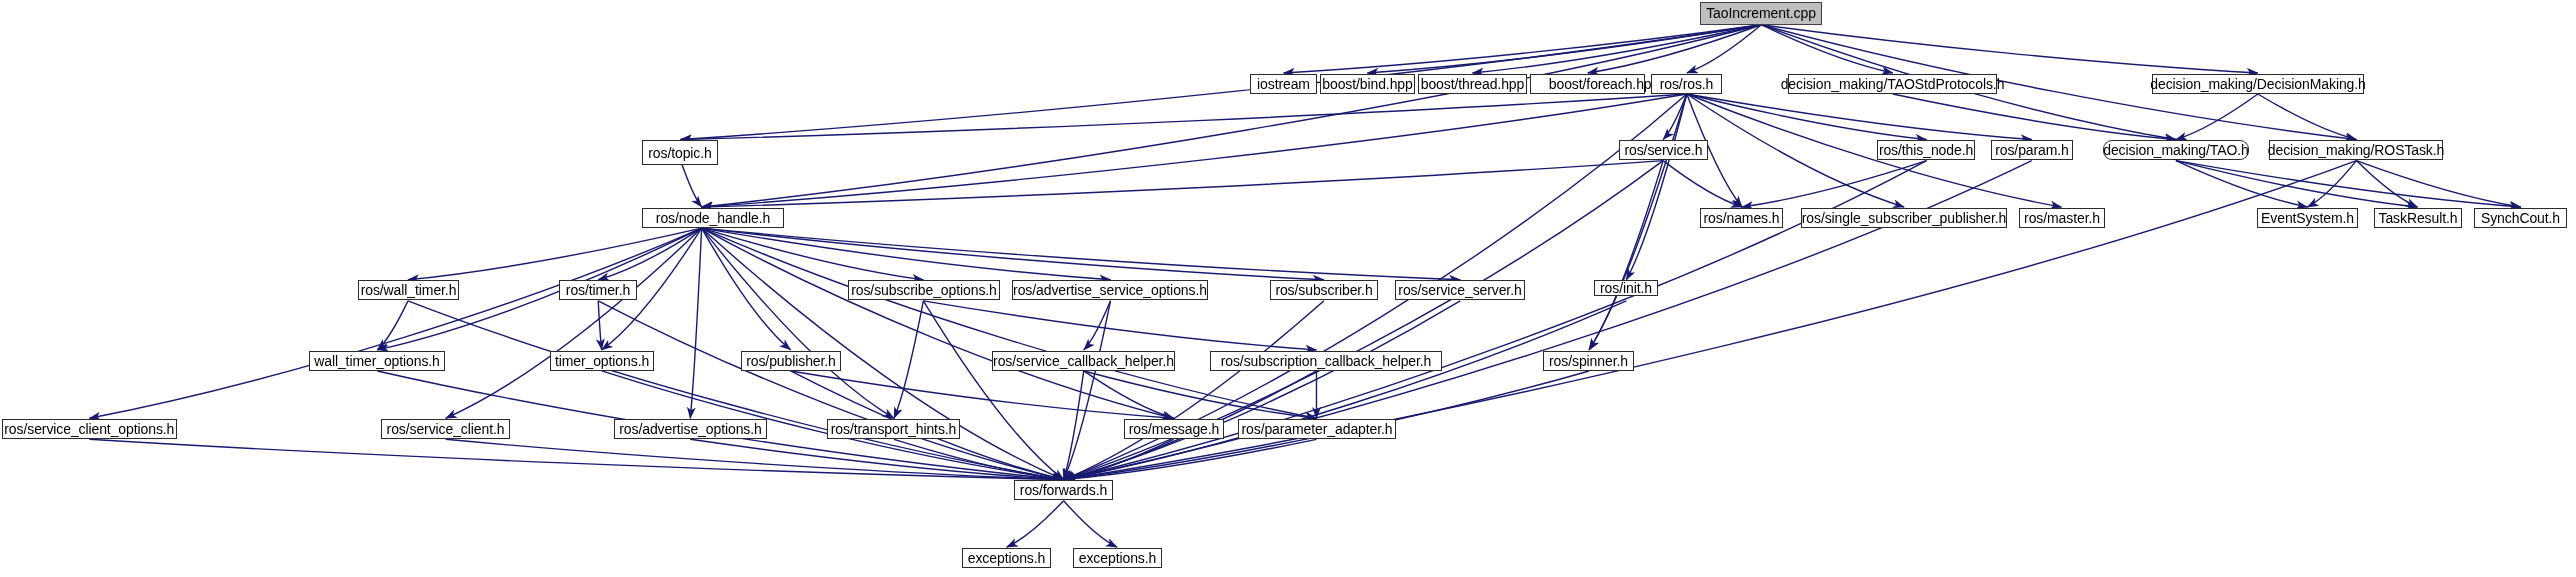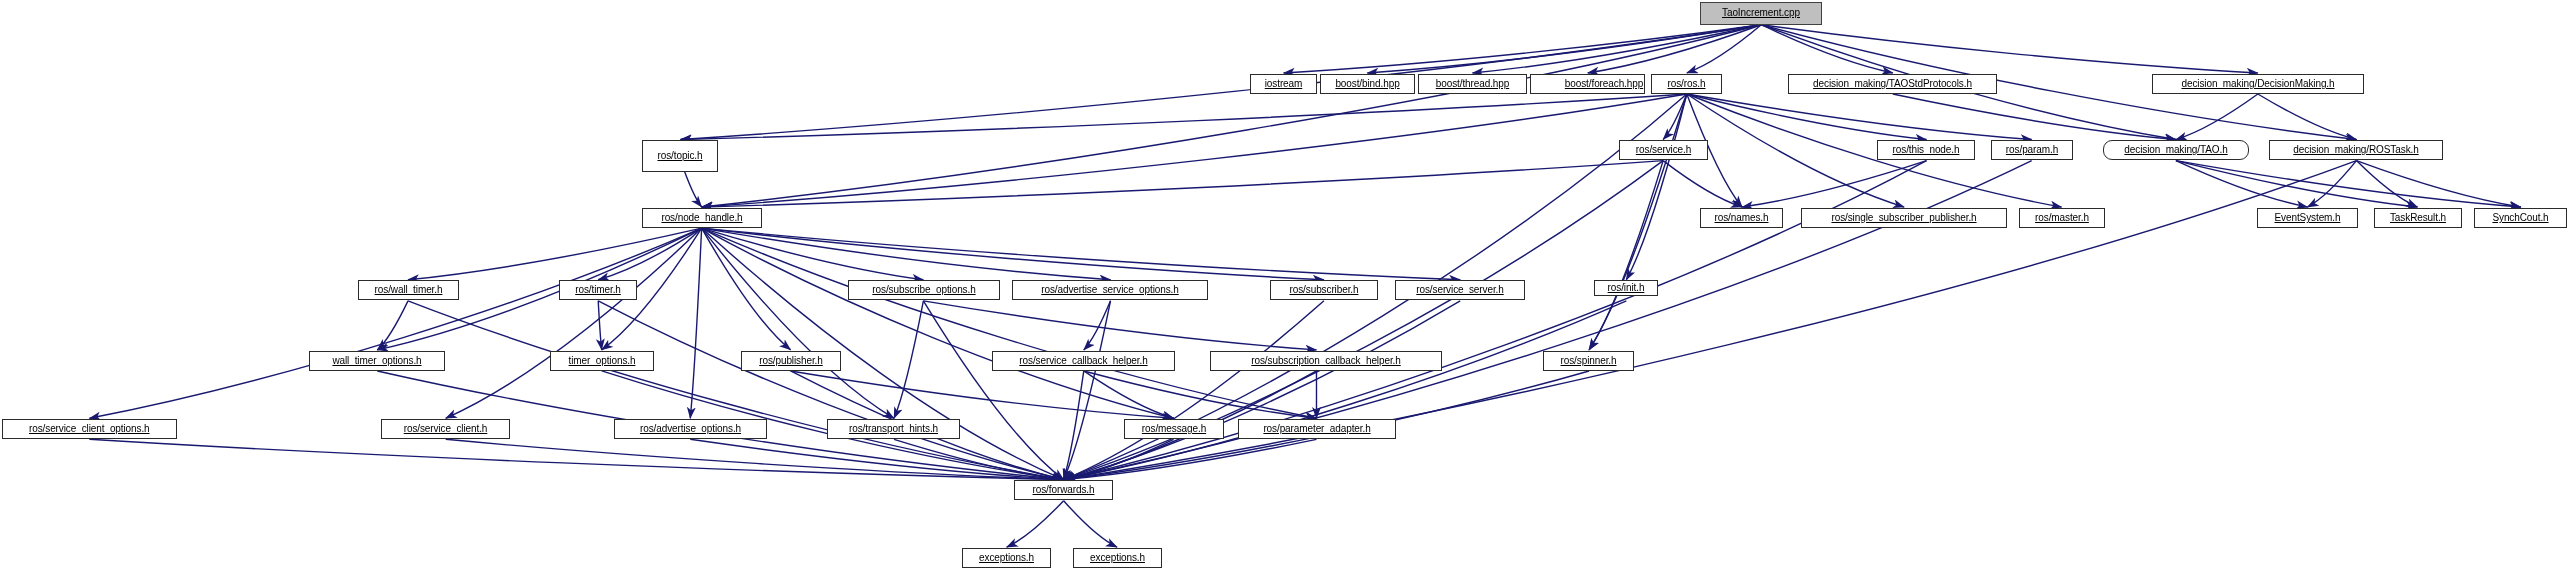--- a/index.html
+++ b/index.html
@@ -21,28 +21,27 @@
     top: 0;
     width: 2576px;
     height: 578px;
   }
   .node {
     position: absolute;
     box-sizing: border-box;
     border: 0.9px solid #2b2b2b;
     background: #ffffff;
     color: #000000;
-    font-size: 10px;
+    font-size: 14px;
     line-height: 1;
     display: flex;
     align-items: center;
     justify-content: center;
     white-space: nowrap;
     letter-spacing: -0.1px;
-    text-decoration: underline;
   }
   .node.root {
     background: #bfbfbf;
     border: 0.9px solid #404040;
   }
   .node.thick {
     border-width: 1.8px;
   }
 </style>
 </head>
@@ -146,27 +145,27 @@
   </svg>
   <div id="node-layer">
       <div class="node root" style="left: 1700px; top: 1.8px; width: 122px; height: 23px;">TaoIncrement.cpp</div>
       <div class="node" style="left: 1250px; top: 74px; width: 67px; height: 20px;">iostream</div>
       <div class="node" style="left: 1320px; top: 74px; width: 95px; height: 20px;">boost/bind.hpp</div>
       <div class="node" style="left: 1418px; top: 74px; width: 109px; height: 20px;">boost/thread.hpp</div>
       <div class="node" style="left: 1530px; top: 74px; width: 115px; height: 20px; padding-left: 33px;">boost/foreach.hpp</div>
       <div class="node thick" style="left: 1651px; top: 74px; width: 71px; height: 20px;">ros/ros.h</div>
       <div class="node" style="left: 1788px; top: 74px; width: 209px; height: 20px;">decision_making/TAOStdProtocols.h</div>
       <div class="node" style="left: 2152px; top: 74px; width: 212px; height: 20px;">decision_making/DecisionMaking.h</div>
-      <div class="node" style="left: 642px; top: 140px; width: 76px; height: 32px;">ros/topic.h</div>
+      <div class="node" style="left: 642px; top: 140px; width: 76px; height: 25px;">ros/topic.h</div>
       <div class="node" style="left: 1619px; top: 140px; width: 89px; height: 20px;">ros/service.h</div>
       <div class="node" style="left: 1877px; top: 140px; width: 98px; height: 20px;">ros/this_node.h</div>
       <div class="node" style="left: 1991px; top: 140px; width: 82px; height: 20px;">ros/param.h</div>
       <div class="node thick" style="left: 2103px; top: 140px; width: 146px; height: 20px; border-radius: 9px;">decision_making/TAO.h</div>
       <div class="node" style="left: 2269px; top: 140px; width: 174px; height: 20px;">decision_making/ROSTask.h</div>
-      <div class="node thick" style="left: 642px; top: 208px; width: 120px; height: 20px;">ros/node_handle.h</div>
+      <div class="node thick" style="left: 642px; top: 208px; width: 142px; height: 20px;">ros/node_handle.h</div>
       <div class="node" style="left: 1700px; top: 208px; width: 83px; height: 20px;">ros/names.h</div>
       <div class="node" style="left: 1801px; top: 208px; width: 206px; height: 20px;">ros/single_subscriber_publisher.h</div>
       <div class="node" style="left: 2019px; top: 208px; width: 86px; height: 20px;">ros/master.h</div>
       <div class="node" style="left: 2257px; top: 208px; width: 101px; height: 20px;">EventSystem.h</div>
       <div class="node" style="left: 2374px; top: 208px; width: 88px; height: 20px;">TaskResult.h</div>
       <div class="node" style="left: 2474px; top: 208px; width: 93px; height: 20px;">SynchCout.h</div>
       <div class="node thick" style="left: 358px; top: 280px; width: 101px; height: 20px;">ros/wall_timer.h</div>
       <div class="node thick" style="left: 559px; top: 280px; width: 78px; height: 20px;">ros/timer.h</div>
       <div class="node thick" style="left: 848px; top: 280px; width: 152px; height: 20px;">ros/subscribe_options.h</div>
       <div class="node thick" style="left: 1012px; top: 280px; width: 196px; height: 20px;">ros/advertise_service_options.h</div>

